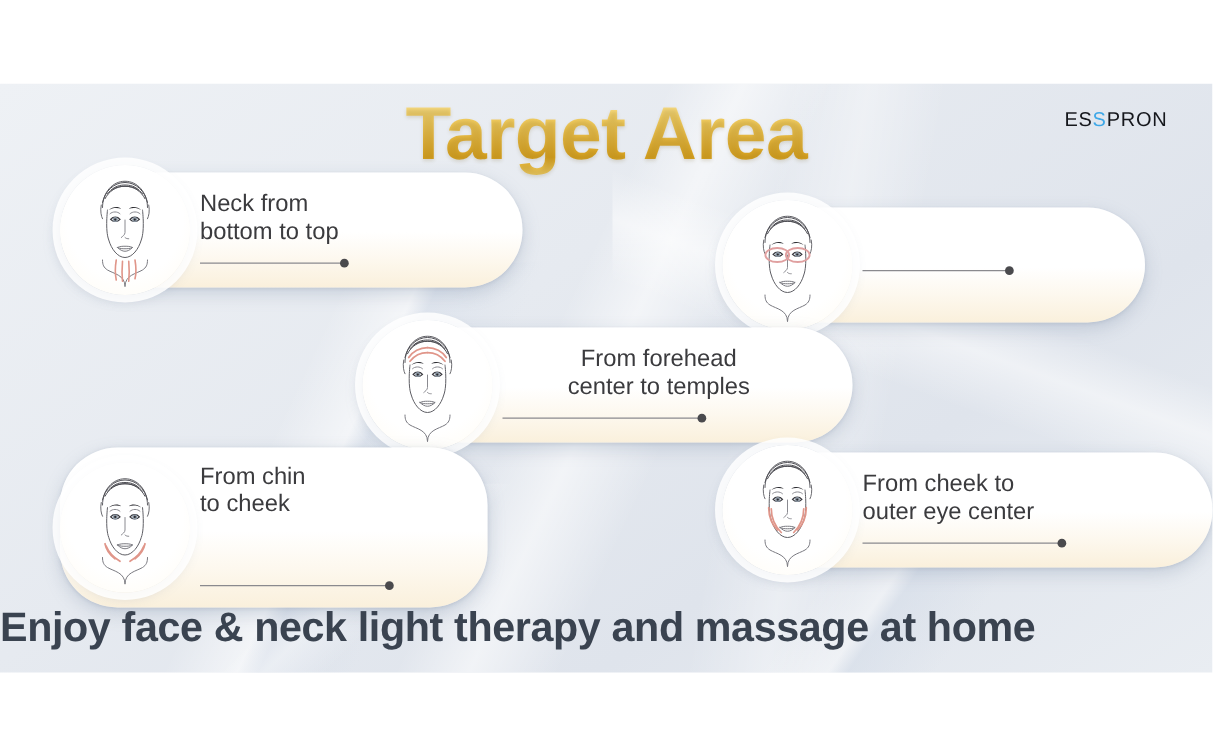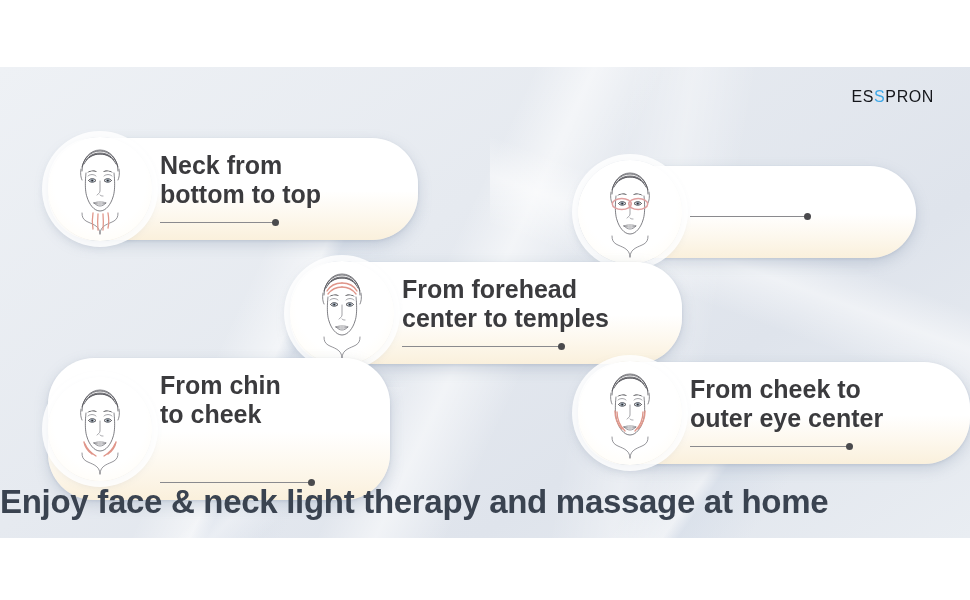--- a/index.html
+++ b/index.html
@@ -57,21 +57,21 @@
   .pill{
     position:relative;
     border-radius:46px;
     background:linear-gradient(180deg,#ffffff 0%,#ffffff 52%,#fdf8ee 76%,#faf0dc 100%);
     box-shadow:0 5px 14px rgba(120,135,160,.28),0 1px 3px rgba(120,135,160,.2);
     padding:13px 30px 13px 112px;
     min-height:66px;
     display:flex;flex-direction:column;justify-content:center;
   }
   .card-text{
-    color:#3b3b3e;font-size:25px;line-height:1.16;font-weight:700;
+    color:#3b3b3e;font-size:19px;line-height:1.16;font-weight:400;
     white-space:pre-line;
   }
   .rule{position:relative;margin-top:9px;height:9px;}
   .rule .line{position:absolute;left:0;top:4px;height:1.4px;background:#8a8a8e;}
   .rule .dot{position:absolute;top:1px;width:7px;height:7px;border-radius:50%;background:#4a4a4d;}
 
   
   .avatar{
     position:absolute;left:0;top:50%;transform:translateY(-50%);
     width:104px;height:104px;border-radius:50%;
@@ -80,21 +80,21 @@
     overflow:hidden;z-index:2;
   }
   .avatar svg{display:block;width:104px;height:104px;}
 
   
   #card-neck      {left:48px;  top:138px;}
   #card-neck .pill{width:228px;}
   #card-orbits    {left:578px; top:166px;}
   #card-orbits .pill{width:196px;}
   #card-forehead  {left:290px; top:262px;}
-  #card-forehead .pill{width:250px;}
+  #card-forehead .pill{width:250px;text-align:center;}
   #card-chin      {left:48px;  top:358px;}
   #card-chin .pill{width:200px;gap:40px;}
   #card-cheek     {left:578px; top:362px;}
   #card-cheek .pill{width:250px;}
 
   
   .tagline{
     position:absolute;left:0;top:483px;width:970px;text-align:left;
     font-size:33px;font-weight:bold;color:#3a4350;letter-spacing:-.3px;
     z-index:4;
@@ -105,20 +105,21 @@
 
 <div class="stage">
 
   <div class="panel">
     <div class="swoosh sw1"></div>
     <div class="swoosh sw2"></div>
     <div class="swoosh sw3"></div>
     <div class="swoosh sw4"></div>
   </div>
 
+  <div class="title">Target Area</div>
 
   <div class="logo"><span>ES</span><span class="blue">S</span><span>PRON</span></div>
 
   <div class="card" id="card-neck">
     <div class="pill">
       <div class="card-text">Neck from
 bottom to top</div>
       <div class="rule">
         <div class="line" style="width:116px"></div>
         <div class="dot" style="left:112px"></div>

